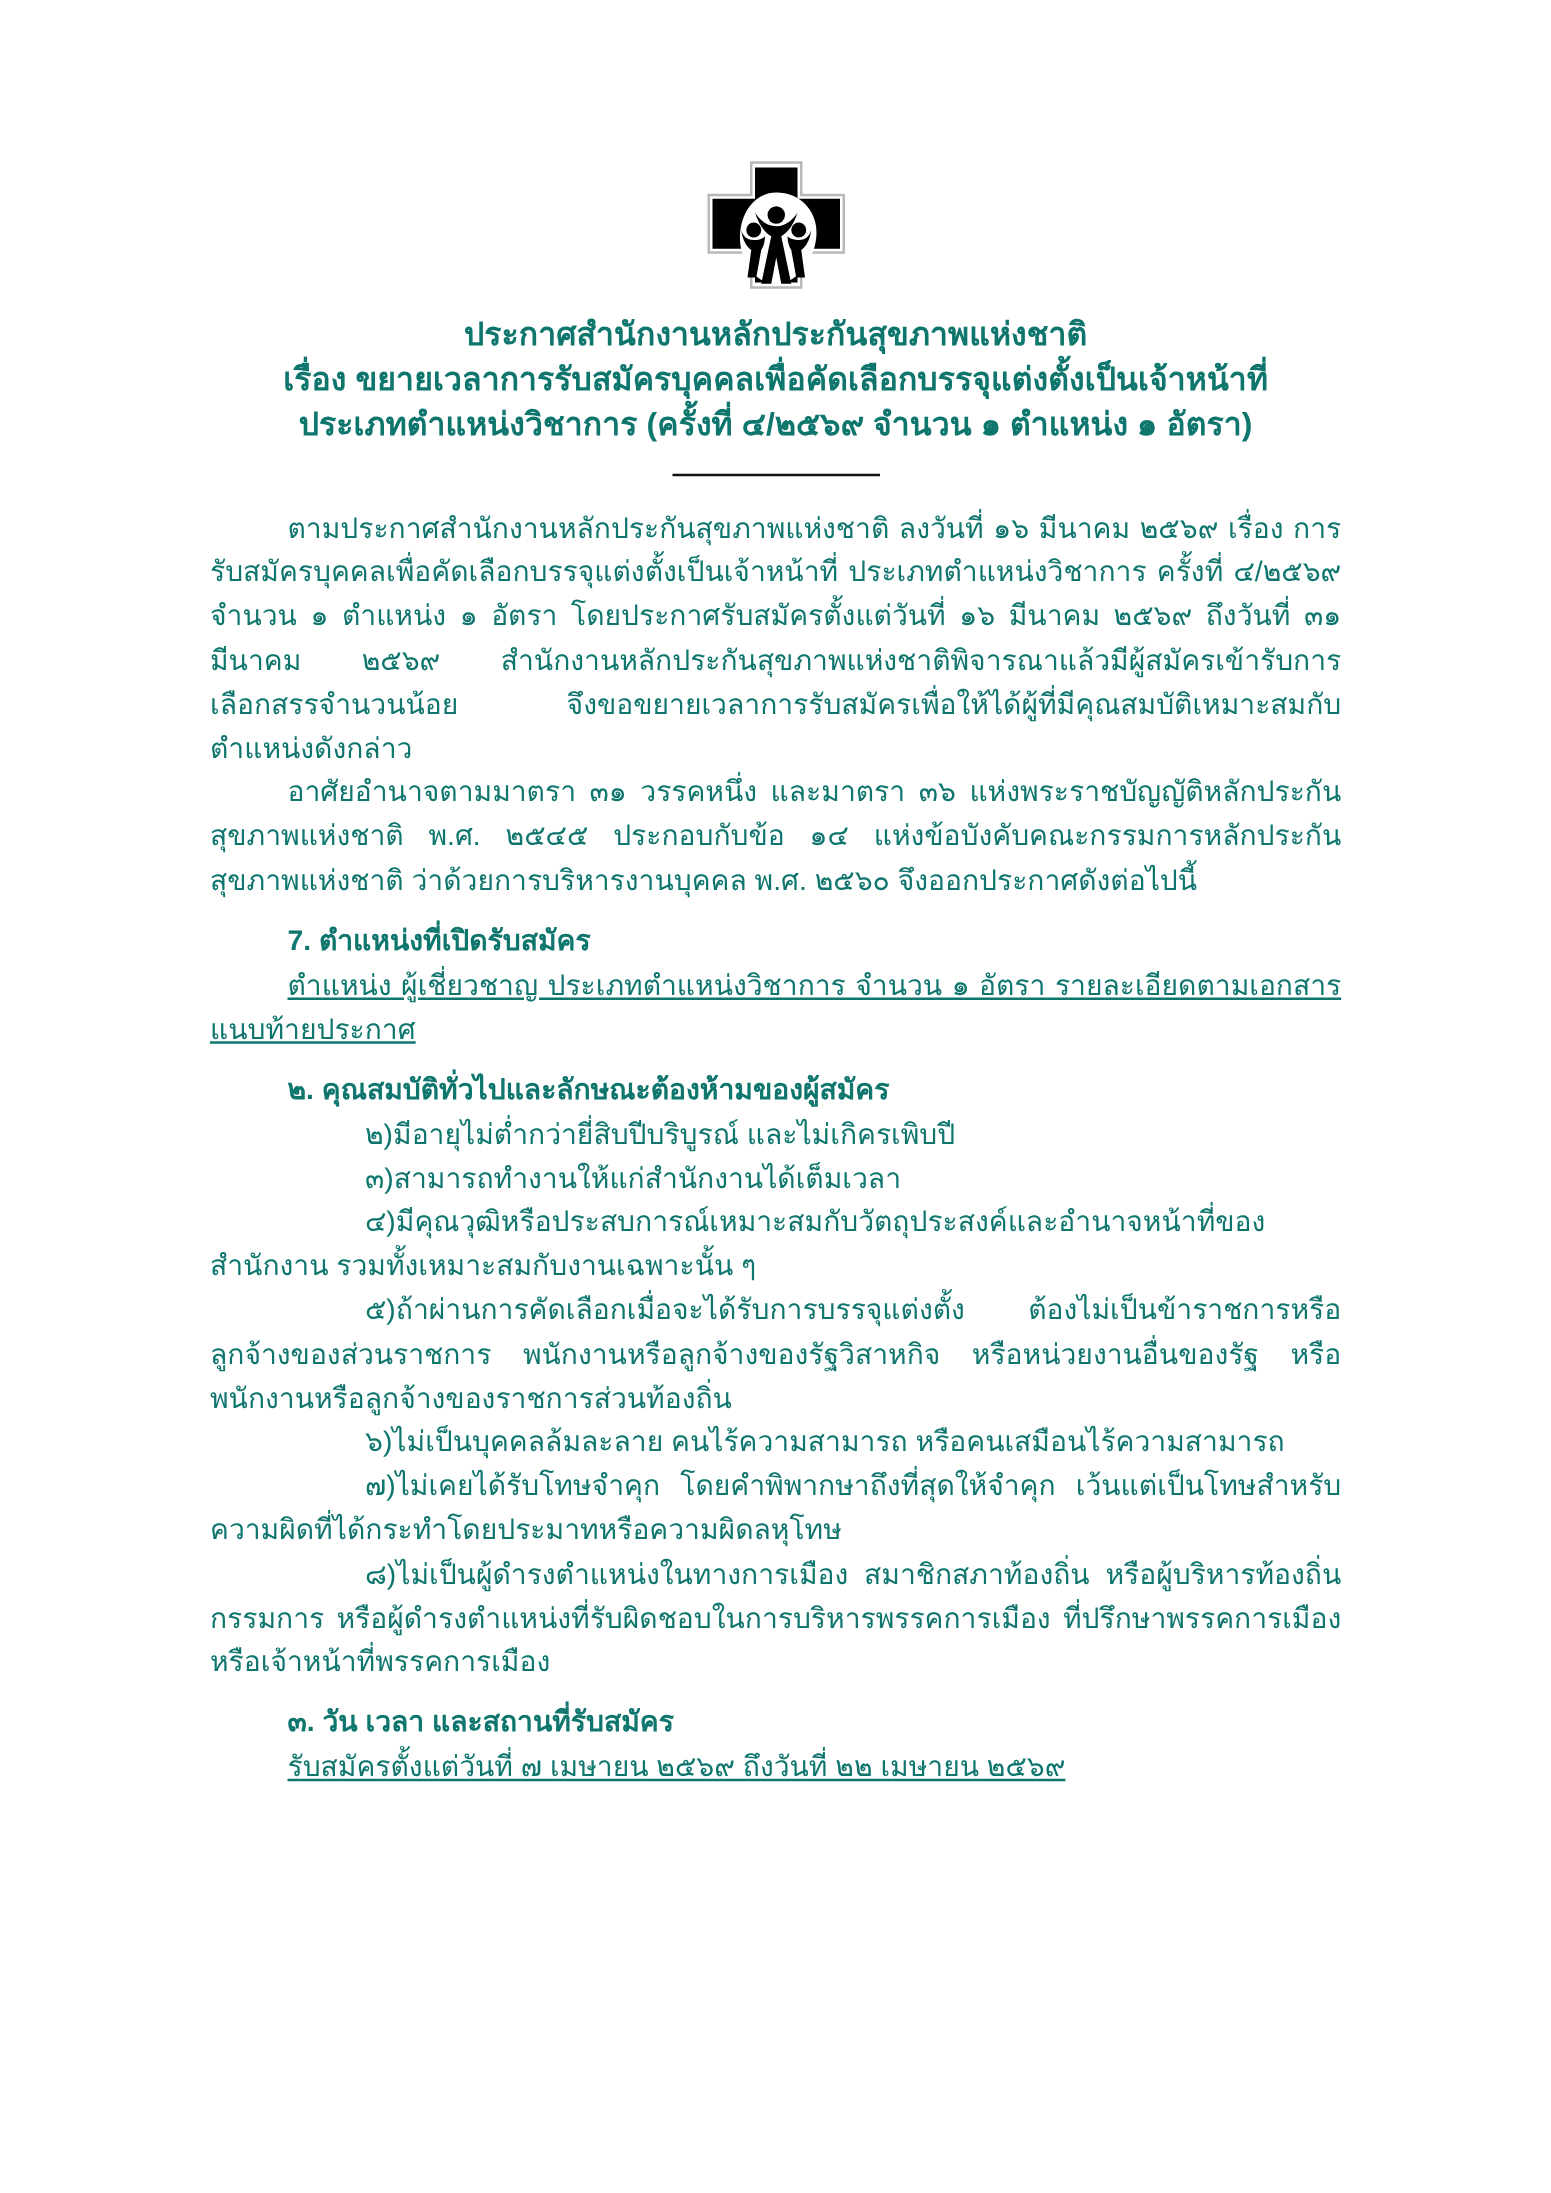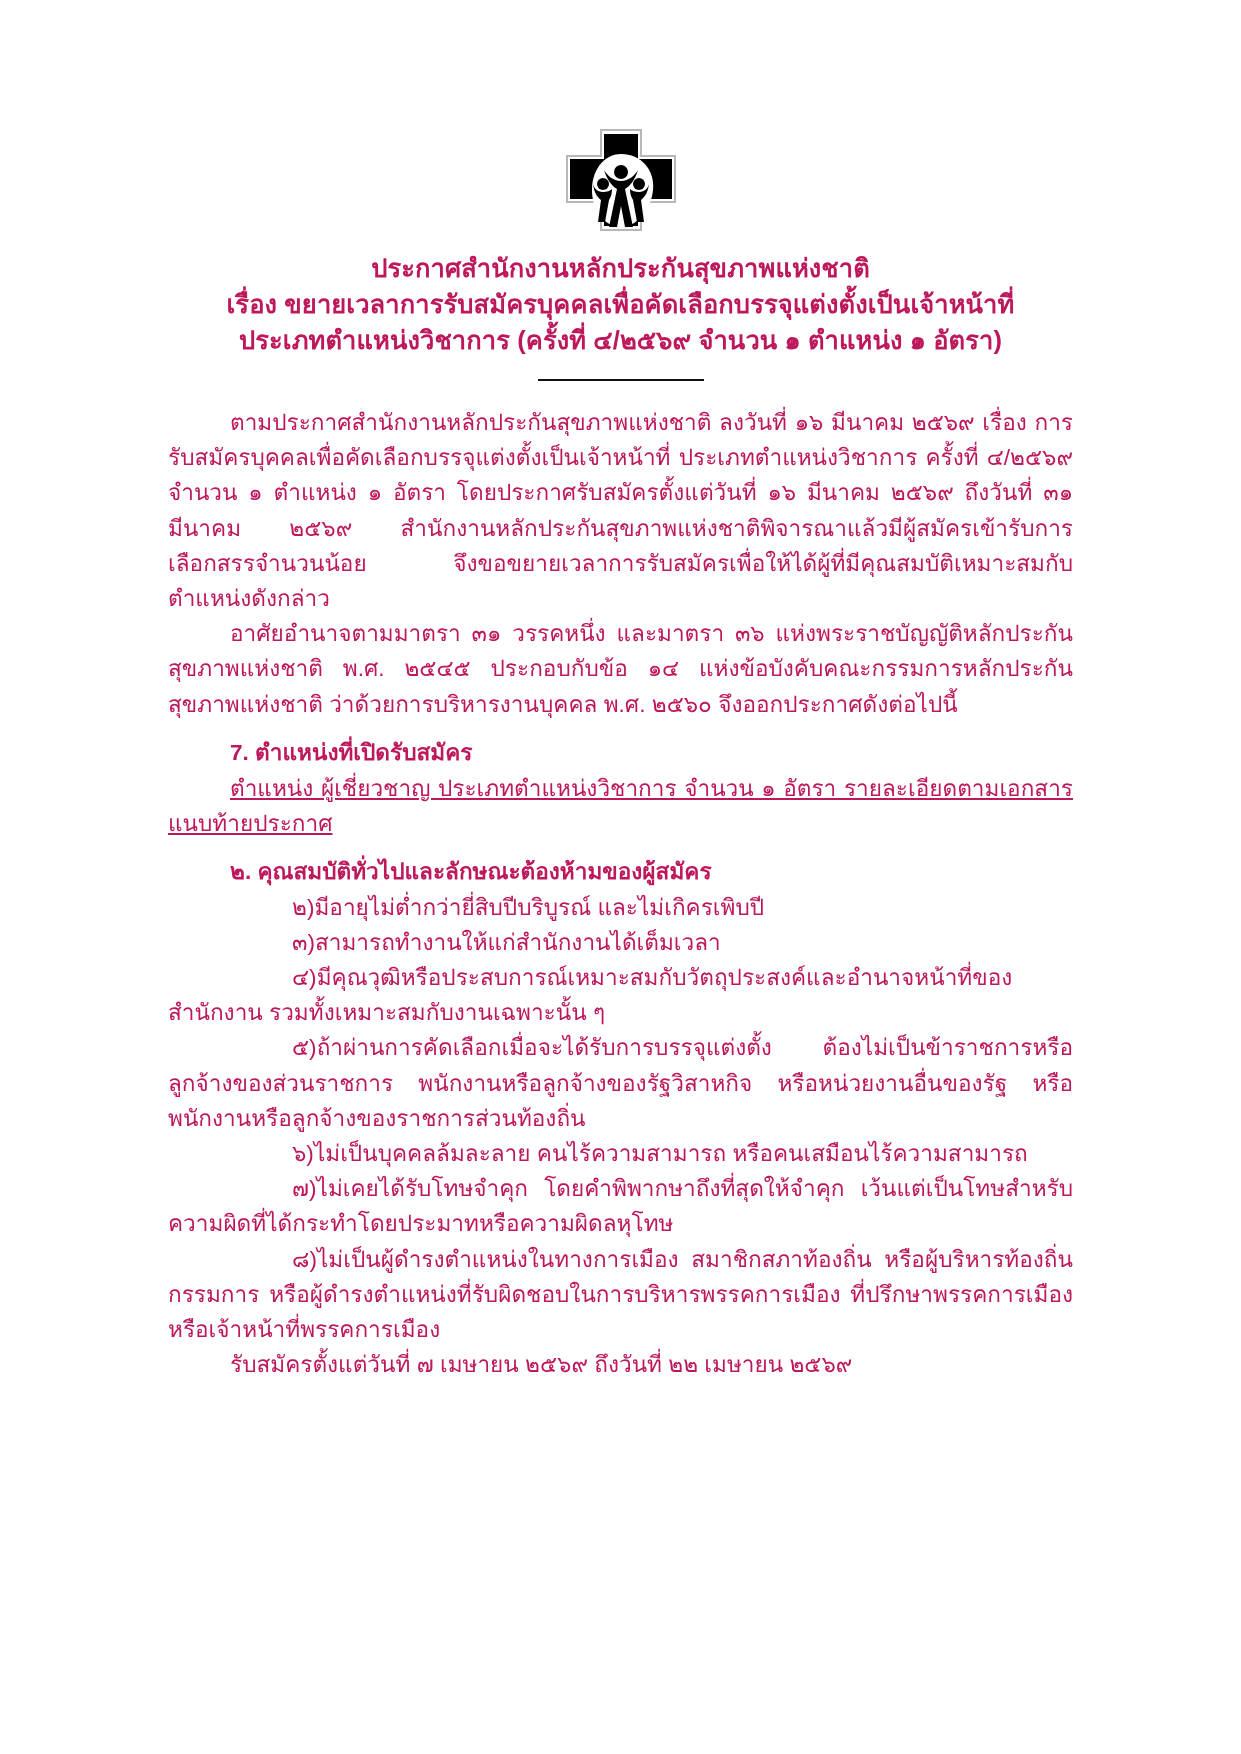--- a/index.html
+++ b/index.html
@@ -6,21 +6,21 @@
     margin: 0;
     padding: 0;
     background: #ffffff;
   }
   .page {
     position: relative;
     width: 1241px;
     height: 1754px;
     background: #ffffff;
     font-family: "Liberation Serif", "DejaVu Serif", serif;
-    color: #be185d;
+    color: #0f766e;
     box-sizing: border-box;
     overflow: hidden;
   }
 
   
   .logo-wrap {
     width: 100%;
     padding-top: 128px;
     display: flex;
     justify-content: center;
@@ -161,16 +161,17 @@
     <div class="listitem hang">
       <span class="num">๖)</span><span>ไม่เป็นบุคคลล้มละลาย คนไร้ความสามารถ หรือคนเสมือนไร้ความสามารถ</span>
     </div>
     <div class="listitem hang">
       <span class="num">๗)</span><span>ไม่เคยได้รับโทษจำคุก โดยคำพิพากษาถึงที่สุดให้จำคุก เว้นแต่เป็นโทษสำหรับความผิดที่ได้กระทำโดยประมาทหรือความผิดลหุโทษ</span>
     </div>
     <div class="listitem hang">
       <span class="num">๘)</span><span>ไม่เป็นผู้ดำรงตำแหน่งในทางการเมือง สมาชิกสภาท้องถิ่น หรือผู้บริหารท้องถิ่น กรรมการ หรือผู้ดำรงตำแหน่งที่รับผิดชอบในการบริหารพรรคการเมือง ที่ปรึกษาพรรคการเมือง หรือเจ้าหน้าที่พรรคการเมือง</span>
     </div>
 
+    <h2 class="sec">๓. วัน เวลา และสถานที่รับสมัคร</h2>
     <p class="para">รับสมัครตั้งแต่วันที่ ๗ เมษายน ๒๕๖๙ ถึงวันที่ ๒๒ เมษายน ๒๕๖๙</p>
 
   </div>
 </div>
 
 </body></html>

